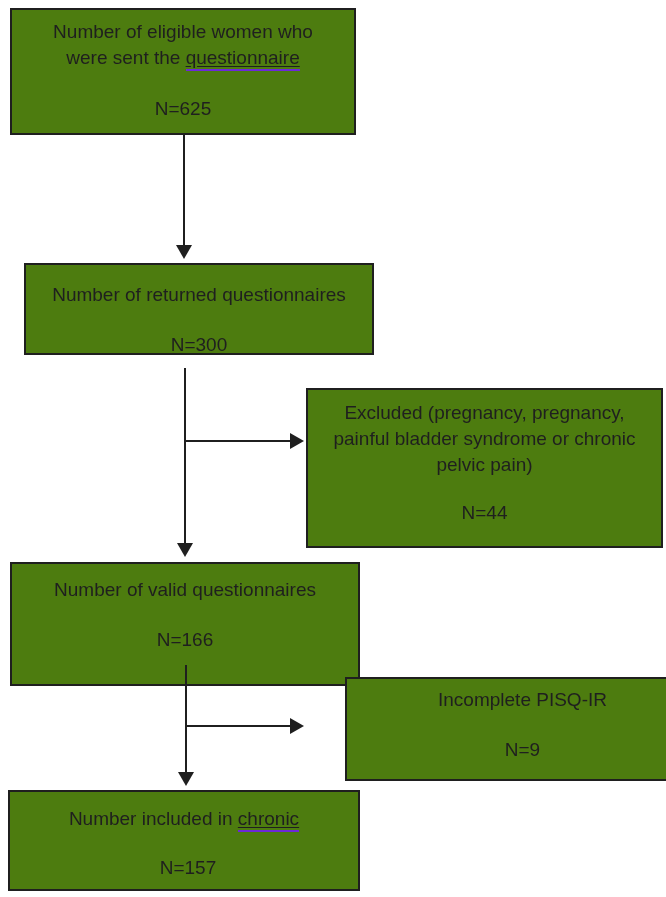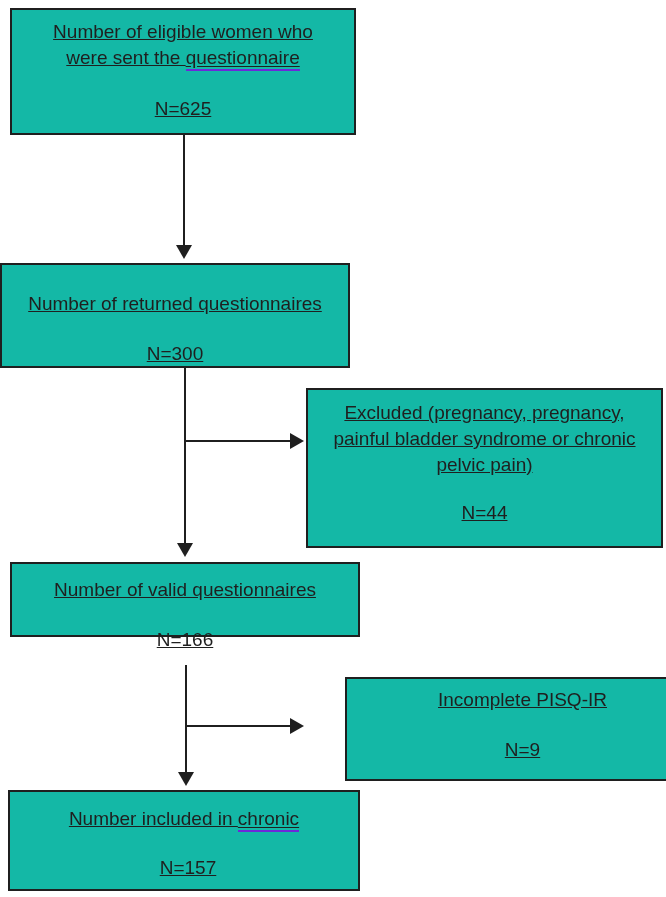--- a/index.html
+++ b/index.html
@@ -13,25 +13,24 @@
     height: 897px;
     background: #ffffff;
     font-family: "Liberation Sans", sans-serif;
     color: #1f1f1f;
     overflow: hidden;
   }
   .fbox {
     position: absolute;
     box-sizing: border-box;
     border: 2px solid #1f1f1f;
-    background: #14b8a6;
+    background: #4d7c0f;
     text-align: center;
     font-size: 19px;
     line-height: 26px;
-    text-decoration: underline;
   }
   .fbox .title { display: block; }
   .fbox .count { display: block; }
   .uline {
     display: inline-block;
     text-decoration: underline;
     text-underline-offset: 2px;
     border-bottom: 2px solid #6d28d9;
     line-height: 22px;
   }
@@ -63,36 +62,36 @@
 
   <div class="fbox" style="left:10px; top:8px; width:346px; height:127px; padding-top:9px;">
     <span class="title">Number of eligible women who</span>
     <span class="title"><span>were sent the </span><span class="uline">questionnaire</span></span>
     <span class="count" style="margin-top:25px;">N=625</span>
   </div>
 
   <div class="vline" style="left:183px; top:135px; height:111px;"></div>
   <div class="head-down" style="left:176px; top:245px;"></div>
 
-  <div class="fbox" style="left:0; top:263px; width:350px; height:105px; padding-top:26px;">
+  <div class="fbox" style="left:24px; top:263px; width:350px; height:92px; padding-top:17px;">
     <span class="title">Number of returned questionnaires</span>
     <span class="count" style="margin-top:24px;">N=300</span>
   </div>
 
   <div class="vline" style="left:184px; top:368px; height:176px;"></div>
   <div class="head-down" style="left:177px; top:543px;"></div>
   <div class="hline" style="left:185px; top:440px; width:105px;"></div>
   <div class="head-right" style="left:290px; top:433px;"></div>
 
   <div class="fbox" style="left:306px; top:388px; width:357px; height:160px; padding:10px 6px 0;">
     <span class="title">Excluded (pregnancy, pregnancy, painful bladder syndrome or chronic pelvic pain)</span>
     <span class="count" style="margin-top:22px;">N=44</span>
   </div>
 
-  <div class="fbox" style="left:10px; top:562px; width:350px; height:75px; padding-top:13px;text-align:center;">
+  <div class="fbox" style="left:10px; top:562px; width:350px; height:124px; padding-top:13px;text-align:center;">
     <span class="title">Number of valid questionnaires</span>
     <span class="count" style="margin-top:24px;">N=166</span>
   </div>
 
   <div class="vline" style="left:185px; top:665px; height:108px;"></div>
   <div class="head-down" style="left:178px; top:772px;"></div>
   <div class="hline" style="left:186px; top:725px; width:104px;"></div>
   <div class="head-right" style="left:290px; top:718px;"></div>
 
   <div class="fbox" style="left:307px; top:677px; width:355px; height:104px; padding-top:8px;margin-left:38px;">

